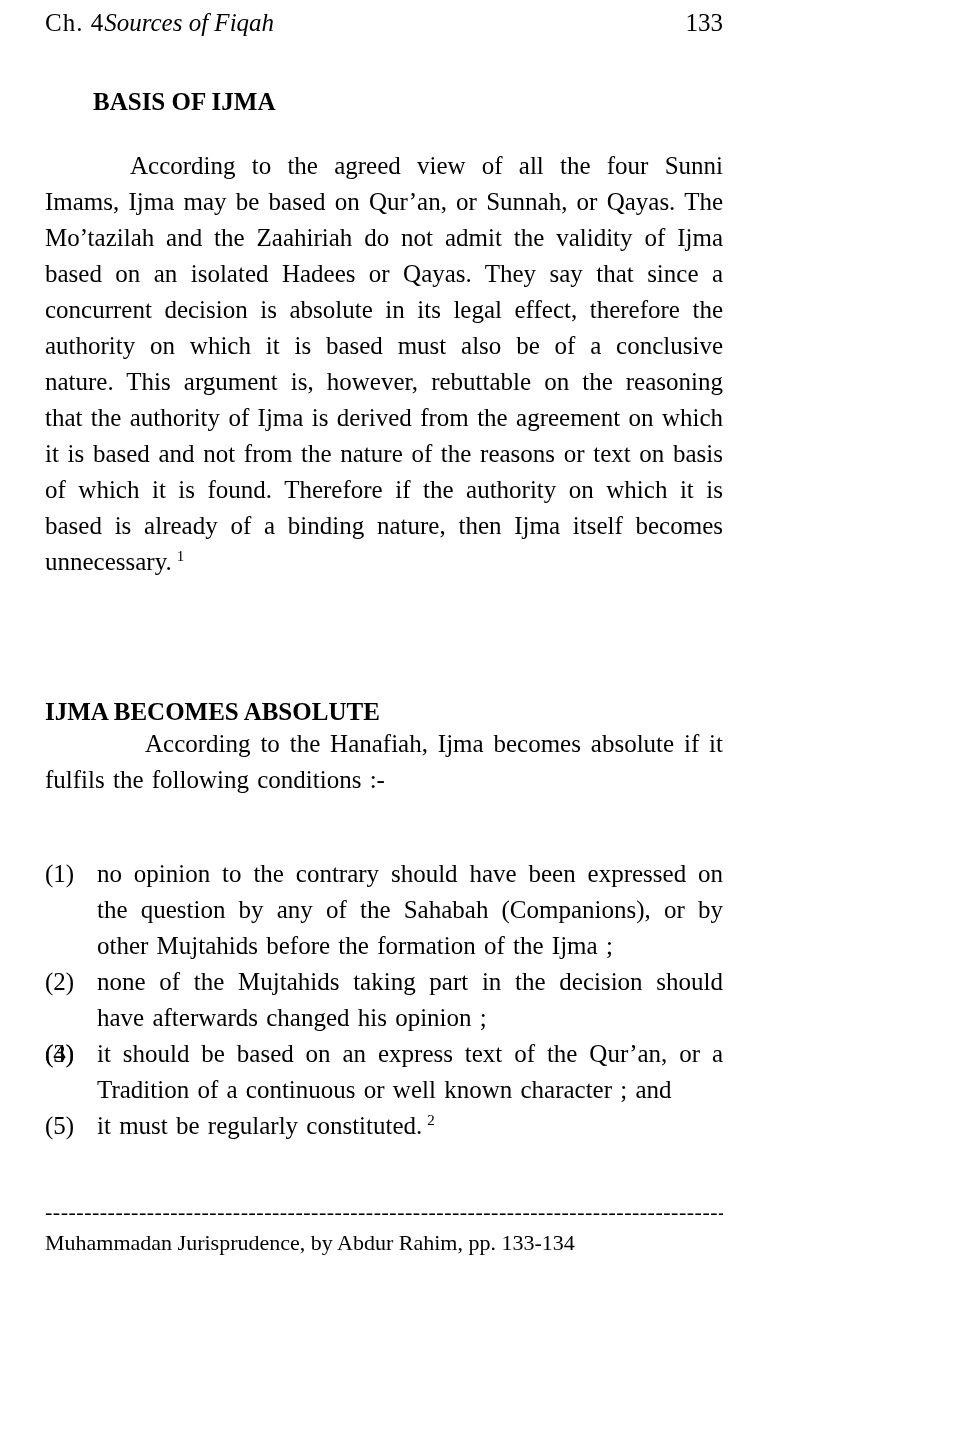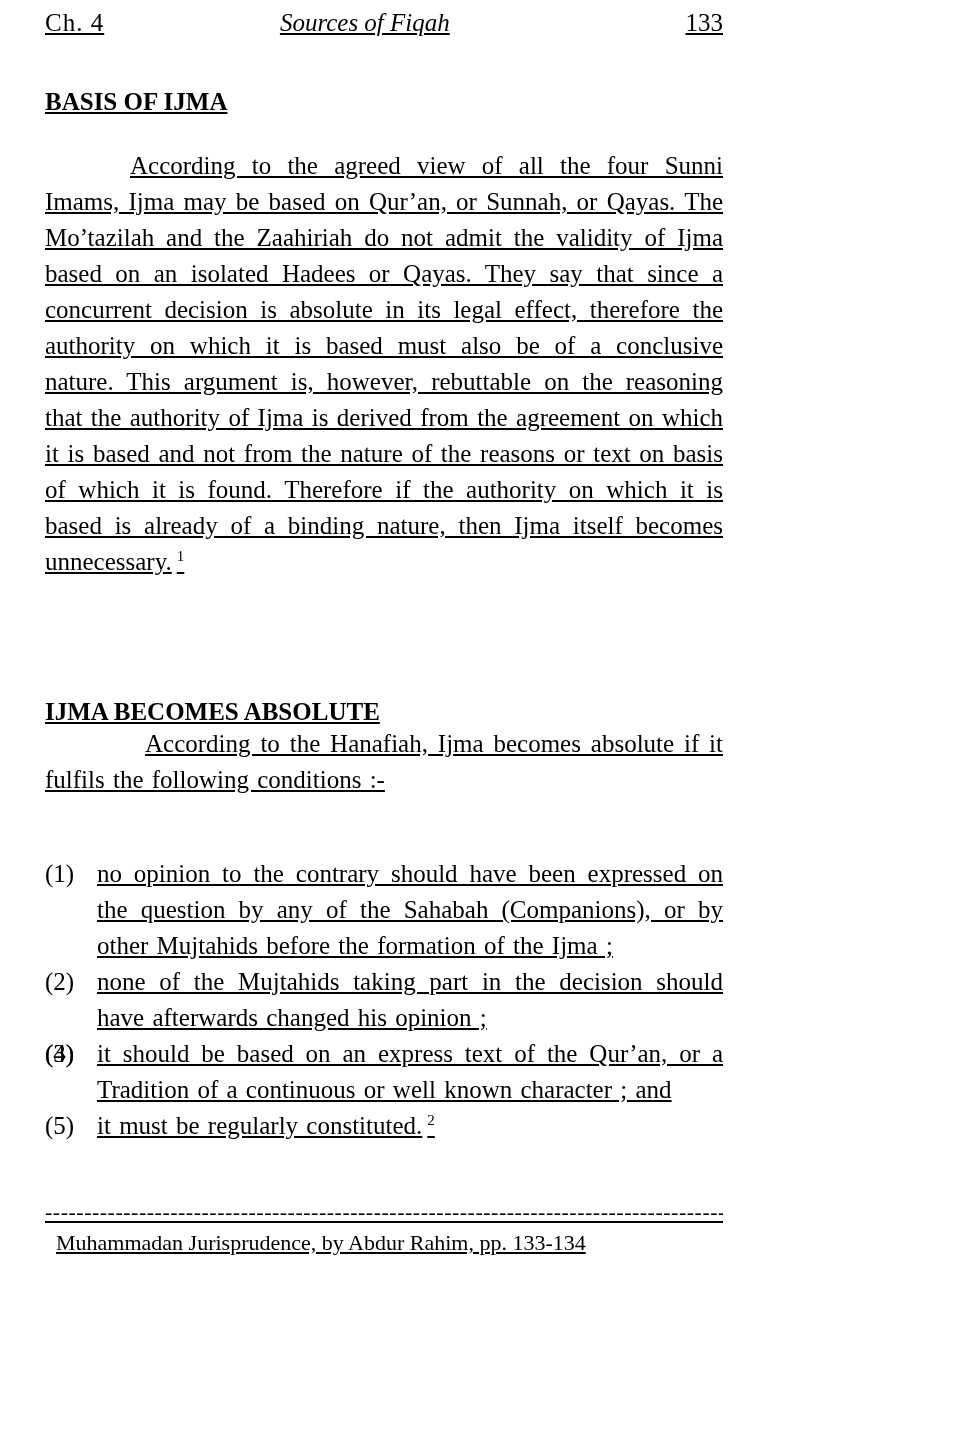--- a/index.html
+++ b/index.html
@@ -11,46 +11,46 @@
     width: 960px;
     min-height: 1446px;
     font-family: "Liberation Serif", serif;
     color: #000000;
   }
   .page {
     box-sizing: border-box;
     width: 768px;
     min-height: 1446px;
     padding: 8px 45px 30px 45px;
-    text-decoration: underline;
   }
   .page-header {
     display: flex;
     justify-content: space-between;
     align-items: baseline;
     font-size: 25px;
     line-height: 30px;
   }
   .page-header .chapter {
     letter-spacing: 1px;
   }
   .page-header .running-title {
     font-style: italic;
     flex: 1;
-    text-align: center;
+    text-align: left;
     margin-right: 60px;
   }
   h2 {
     font-size: 25px;
     font-weight: bold;
     line-height: 28px;
     margin: 0;
   }
   .heading-basis {
     margin-top: 50px;
+    margin-left: 48px;
   }
   .heading-absolute {
     margin-top: 118px;
   }
   p {
     margin: 0;
     font-size: 25px;
     line-height: 36px;
     text-align: justify;
     word-spacing: 2px;
@@ -92,21 +92,20 @@
   }
   .footnote-divider {
     white-space: nowrap;
     overflow: hidden;
     font-size: 22px;
     line-height: 24px;
     letter-spacing: 0.5px;
   }
   .footnote-line {
     margin-top: 4px;
-    margin-left: 11px;
   }
 </style>
 </head>
 <body>
 
 <div class="page">
 
   <header class="page-header">
     <span class="chapter">Ch. 4</span>
     <span class="running-title">Sources of Fiqah</span>

